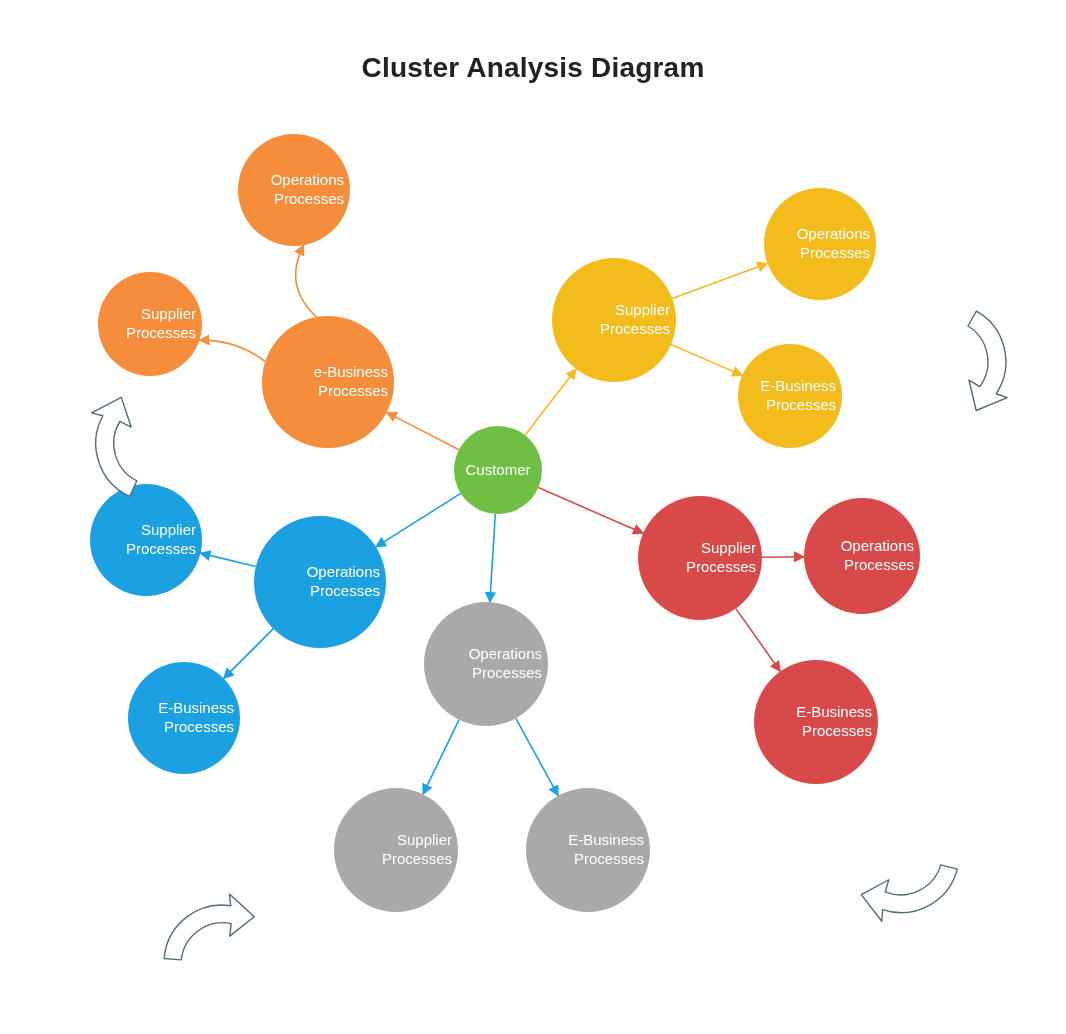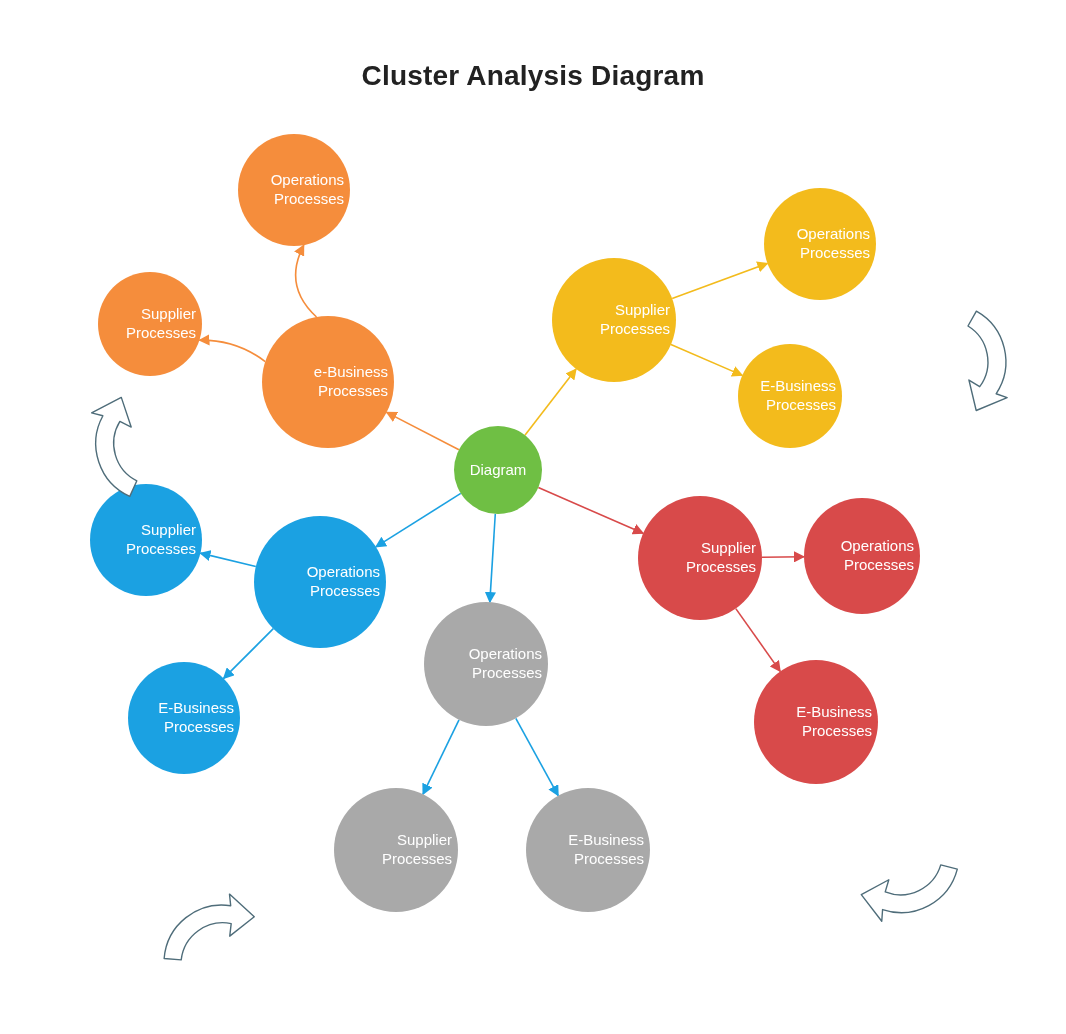--- a/index.html
+++ b/index.html
@@ -9,21 +9,21 @@
     font-family: Verdana, Geneva, Tahoma, sans-serif;
   }
   .canvas {
     position: relative;
     width: 1066px;
     height: 1034px;
     background: #ffffff;
   }
   .title {
     position: absolute;
-    top: 60px;
+    top: 52px;
     width: 100%;
     text-align: center;
     font-weight: 700;
     font-size: 28px;
     color: #222;
     letter-spacing: 0.2px;
   }
   svg.edges {
     position: absolute;
     left: 0; top: 0;
@@ -93,21 +93,21 @@
       <path d="M 538.3383727043253 487.57315246525064 L 643.1595657348144 533.2378306171469" fill="none" stroke="#d84a4a" stroke-width="1.6" marker-end="url(#arrow-red)"></path>
       <path d="M 761.9952756505437 557.2346262265365 L 804.0044195527172 556.7159948203368" fill="none" stroke="#d84a4a" stroke-width="1.6" marker-end="url(#arrow-red)"></path>
       <path d="M 735.802812678862 608.6177696494257 L 780.197187321138 671.3822303505743" fill="none" stroke="#d84a4a" stroke-width="1.6" marker-end="url(#arrow-red)"></path>
       <path d="M 495.2835423059823 513.9160660532864 L 489.8277358415704 602.1182705612783" fill="none" stroke="#1ba1e2" stroke-width="1.6" marker-end="url(#arrow-blue)"></path>
       <path d="M 458.9952224575346 719.8098735877618 L 423.0047775424654 794.1901264122382" fill="none" stroke="#1ba1e2" stroke-width="1.6" marker-end="url(#arrow-blue)"></path>
       <path d="M 515.8116218948248 718.3623693376218 L 558.1883781051752 795.6376306623782" fill="none" stroke="#1ba1e2" stroke-width="1.6" marker-end="url(#arrow-blue)"></path>
     </svg>
 
   <div id="nodes-layer">
       <div class="node" style="left: 454px; top: 426px; width: 88px; height: 88px; background: rgb(111, 191, 68);">
-        <span>Diagram</span>
+        <span>Customer</span>
       </div>
       <div class="node" style="left: 262px; top: 316px; width: 132px; height: 132px; background: rgb(245, 141, 60);">
         <span>e-Business Processes</span>
       </div>
       <div class="node" style="left: 238px; top: 134px; width: 112px; height: 112px; background: rgb(245, 141, 60);">
         <span>Operations Processes</span>
       </div>
       <div class="node" style="left: 98px; top: 272px; width: 104px; height: 104px; background: rgb(245, 141, 60);">
         <span>Supplier Processes</span>
       </div>

